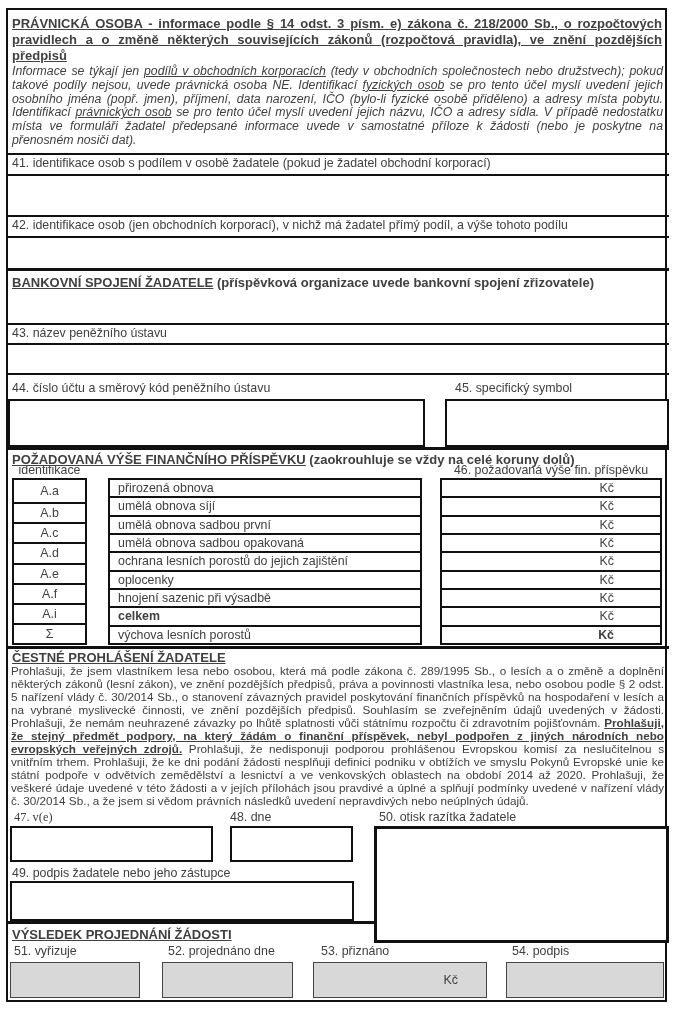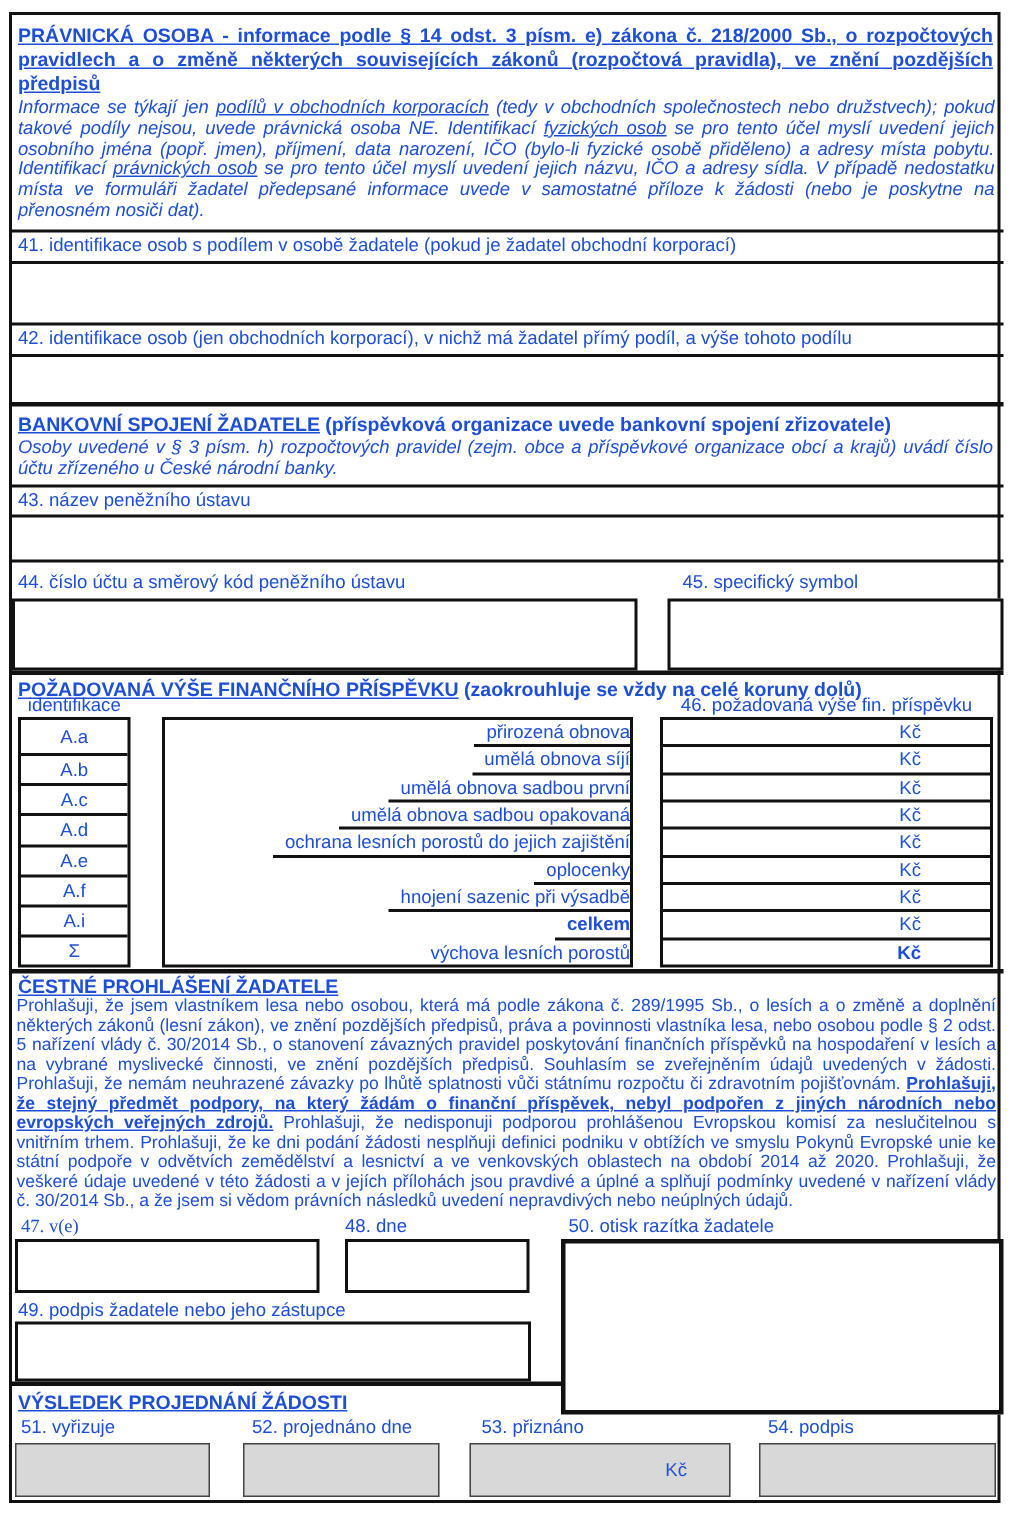--- a/index.html
+++ b/index.html
@@ -1,17 +1,17 @@
 <!DOCTYPE html>
 <html><head>
 <meta charset="utf-8">
 <style>
   html,body{margin:0;padding:0;background:#fff;}
   .page{position:relative;width:677px;height:1010px;background:#fff;
-        font-family:"Liberation Sans","DejaVu Sans",sans-serif;color:#1d4ed8;overflow:hidden;}
+        font-family:"Liberation Sans","DejaVu Sans",sans-serif;color:#404040;overflow:hidden;}
   .frame{position:absolute;left:6px;top:8px;width:661px;height:994px;border:2.5px solid #111;box-sizing:border-box;}
   .abs{position:absolute;box-sizing:border-box;}
   .hline{position:absolute;left:8px;width:661px;height:2px;background:#111;}
   .thick{position:absolute;left:8px;width:661px;height:3px;background:#111;}
   .title{font-size:13px;font-weight:bold;line-height:15.8px;text-align:justify;text-decoration:underline;}
   .sechead{font-size:13px;font-weight:bold;white-space:nowrap;}
   .sechead .u{text-decoration:underline;}
   .note{font-size:12.3px;font-style:italic;line-height:13.8px;text-align:justify;}
   .note .u{text-decoration:underline;}
   .lbl{font-size:12.4px;white-space:nowrap;}
@@ -45,21 +45,20 @@
   <div class="abs lbl" style="left:12px;top:156px;">41. identifikace osob s podílem v osobě žadatele (pokud je žadatel obchodní korporací)</div>
   <div class="hline" style="top:174px;"></div>
   <div class="abs inputarea" style="left:8px;top:176px;width:661px;height:38px;"></div>
   <div class="hline" style="top:215px;"></div>
   <div class="abs lbl" style="left:12px;top:218px;text-align:center;">42. identifikace osob (jen obchodních korporací), v nichž má žadatel přímý podíl, a výše tohoto podílu</div>
   <div class="hline" style="top:236px;"></div>
   <div class="abs inputarea" style="left:8px;top:238px;width:661px;height:29px;"></div>
   <div class="thick" style="top:268px;"></div>
 
   <div class="abs sechead" style="left:12px;top:275px;"><span class="u">BANKOVNÍ SPOJENÍ ŽADATELE</span><span> (příspěvková organizace uvede bankovní spojení zřizovatele)</span></div>
-  <div class="abs note" style="left:12px;top:292px;width:650px;">Osoby uvedené v § 3 písm. h) rozpočtových pravidel (zejm. obce a příspěvkové organizace obcí a krajů) uvádí číslo účtu zřízeného u České národní banky.</div>
   <div class="hline" style="top:323px;"></div>
   <div class="abs lbl" style="left:12px;top:326px;">43. název peněžního ústavu</div>
   <div class="hline" style="top:343px;"></div>
   <div class="abs inputarea" style="left:8px;top:345px;width:661px;height:26px;"></div>
   <div class="hline" style="top:373px;"></div>
   <div class="abs lbl" style="left:12px;top:381px;">44. číslo účtu a směrový kód peněžního ústavu</div>
   <div class="abs lbl" style="left:455px;top:381px;">45. specifický symbol</div>
   <div class="abs box" style="left:8px;top:399px;width:417px;height:48px;"></div>
   <div class="abs box" style="left:445px;top:399px;width:224px;height:48px;"></div>
   <div class="thick" style="top:447px;"></div>
@@ -73,21 +72,21 @@
     <div class="tcell cid" style="flex:2 1 auto;">A.a</div>
     <div class="tcell cid">A.b</div>
     <div class="tcell cid">A.c</div>
     <div class="tcell cid">A.d</div>
     <div class="tcell cid">A.e</div>
     <div class="tcell cid">A.f</div>
     <div class="tcell cid">A.i</div>
     <div class="tcell cid">Σ</div>
   </div>
 
-  <div class="abs tcol" style="left:108px;top:478px;width:314px;height:167px;align-items:flex-end;">
+  <div class="abs tcol" style="left:108px;top:478px;width:314px;height:167px;">
     <div class="tcell csub">přirozená obnova</div>
     <div class="tcell csub">umělá obnova síjí</div>
     <div class="tcell csub">umělá obnova sadbou první</div>
     <div class="tcell csub">umělá obnova sadbou opakovaná</div>
     <div class="tcell csub">ochrana lesních porostů do jejich zajištění</div>
     <div class="tcell csub">oplocenky</div>
     <div class="tcell csub">hnojení sazenic při výsadbě</div>
     <div class="tcell csub bold">celkem</div>
     <div class="tcell csub">výchova lesních porostů</div>
   </div>

